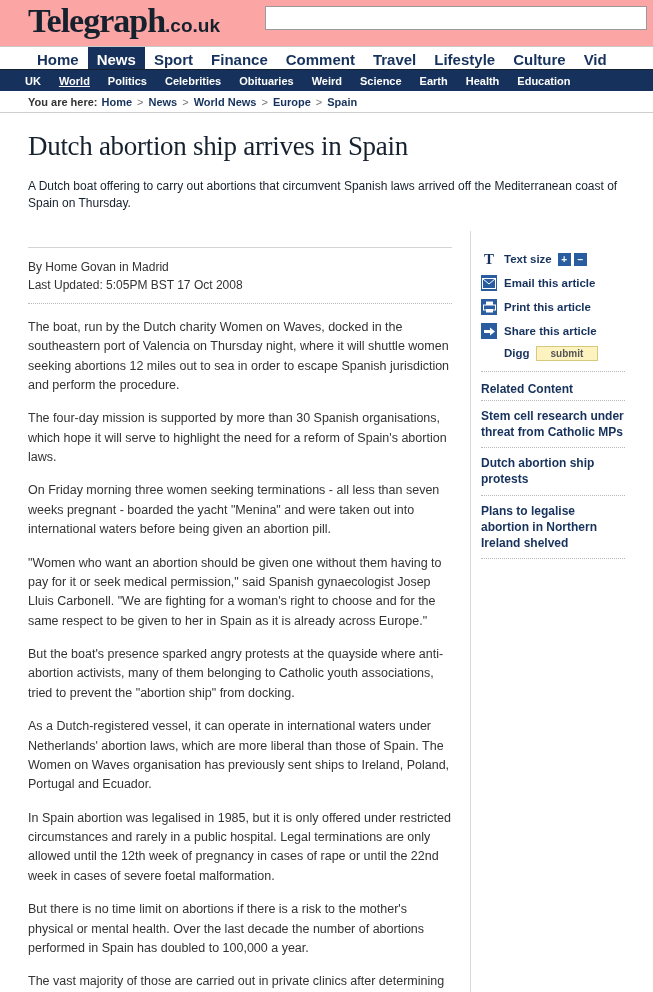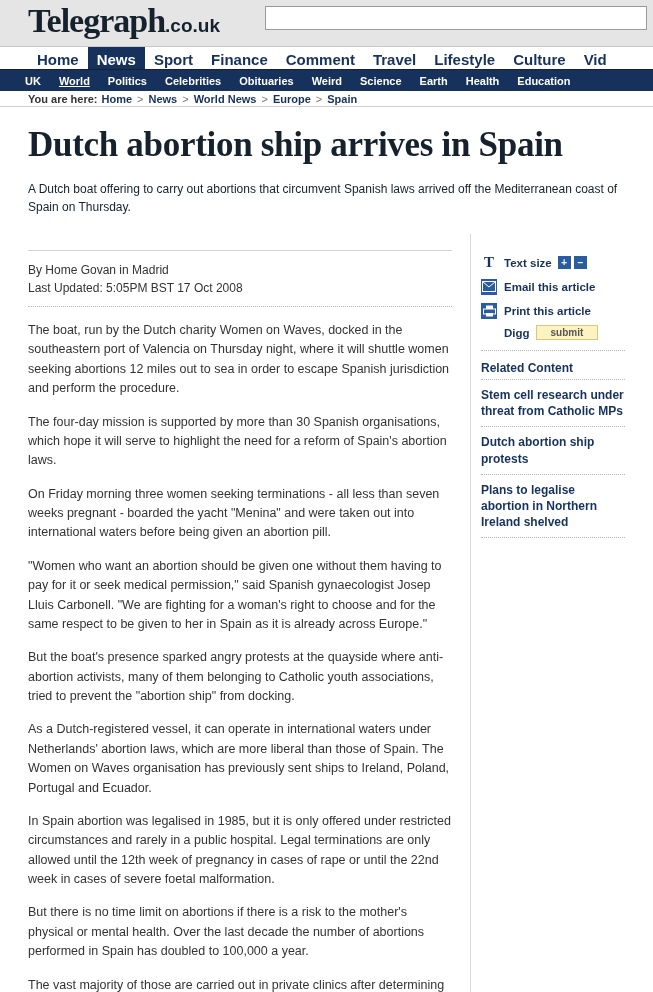--- a/index.html
+++ b/index.html
@@ -13,21 +13,21 @@
     font-family: "Liberation Sans", sans-serif;
     color: #333333;
     overflow: hidden;
     position: relative;
   }
 
   
   .masthead {
     height: 46px;
     position: relative;
-    background: #e5e5e5;
+    background: #fca5a5;
   }
   .logo {
     position: absolute;
     left: 28px;
     top: 2px;
     font-family: "Liberation Serif", serif;
     font-size: 34px;
     font-weight: bold;
     color: #16212e;
     letter-spacing: -1px;
@@ -101,21 +101,21 @@
     white-space: nowrap;
     cursor: pointer;
   }
   .nav-secondary .item.active {
     color: #ffffff;
     text-decoration: underline;
   }
 
   
   .breadcrumb {
-    height: 16px;
+    height: 22px;
     border-bottom: 1px solid #cfcfcf;
     display: flex;
     align-items: center;
     padding-left: 28px;
     font-size: 11px;
     color: #333;
     box-sizing: border-box;
   }
   .breadcrumb .label { font-weight: bold; color: #333; margin-right: 4px;}
   .breadcrumb a {
@@ -131,22 +131,22 @@
     display: flex;
     padding: 0;
   }
   .article {
     width: 470px;
     padding: 16px 0 0 28px;
     box-sizing: border-box;
   }
   h1.headline {
     font-family: "Liberation Serif", serif;
-    font-size: 35px;
-    font-weight: bold;
+    font-size: 27px;
+    font-weight: normal;
     color: #16212e;
     margin: 4px 0 14px 0;
     line-height: 1.15;
     letter-spacing: -0.3px;
   }
   .standfirst {
     font-size: 12px;
     color: #16212e;
     line-height: 1.45;
     margin: 16px 0 18px 0;
@@ -355,20 +355,28 @@
         <span class="tool-icon ic-blue">
           <svg width="13" height="12" viewBox="0 0 13 12">
               <rect x="3" y="0.5" width="7" height="4" fill="#fff"></rect>
               <rect x="0.5" y="4" width="12" height="5" fill="#2a5d9f" stroke="#fff"></rect>
               <rect x="3" y="8" width="7" height="3.5" fill="#fff"></rect>
             </svg>
         </span>
         <span>Print this article</span>
       </div>
 
+      <div class="tool-row">
+        <span class="tool-icon ic-blue">
+          <svg width="13" height="11" viewBox="0 0 13 11">
+              <path d="M1 4 H7 V1.5 L12 5.5 L7 9.5 V7 H1 Z" fill="#fff"></path>
+            </svg>
+        </span>
+        <span>Share this article</span>
+      </div>
 
       <div class="digg-row">
         <span>Digg</span>
         <span class="digg-btn">submit</span>
       </div>
     </div>
 
     <div class="related-title">Related Content</div>
     <div class="related-list">
       <div class="related-item">Stem cell research under threat from Catholic MPs</div>

